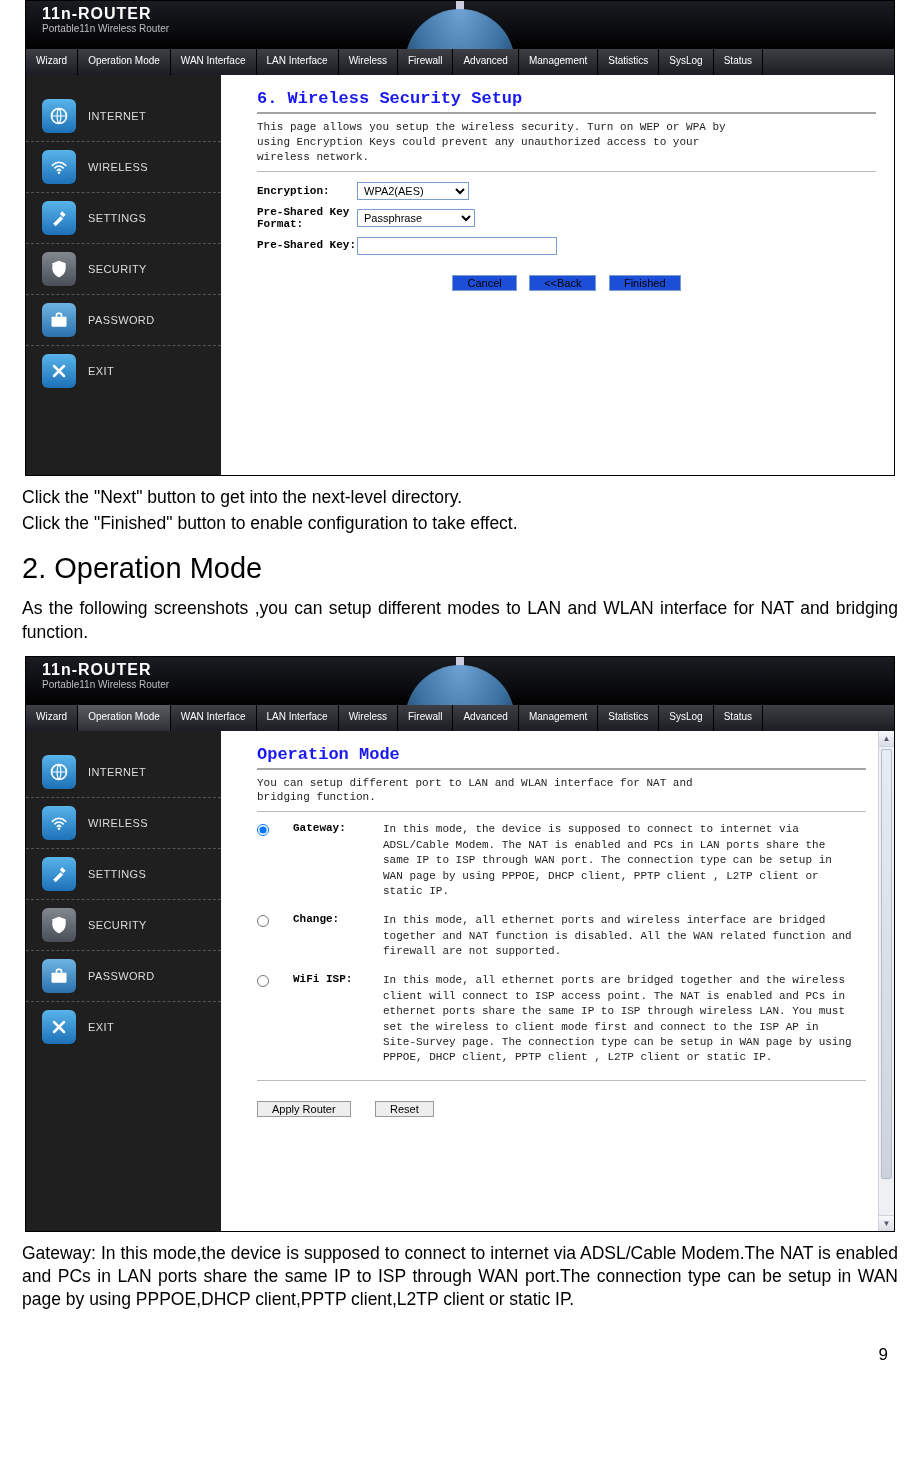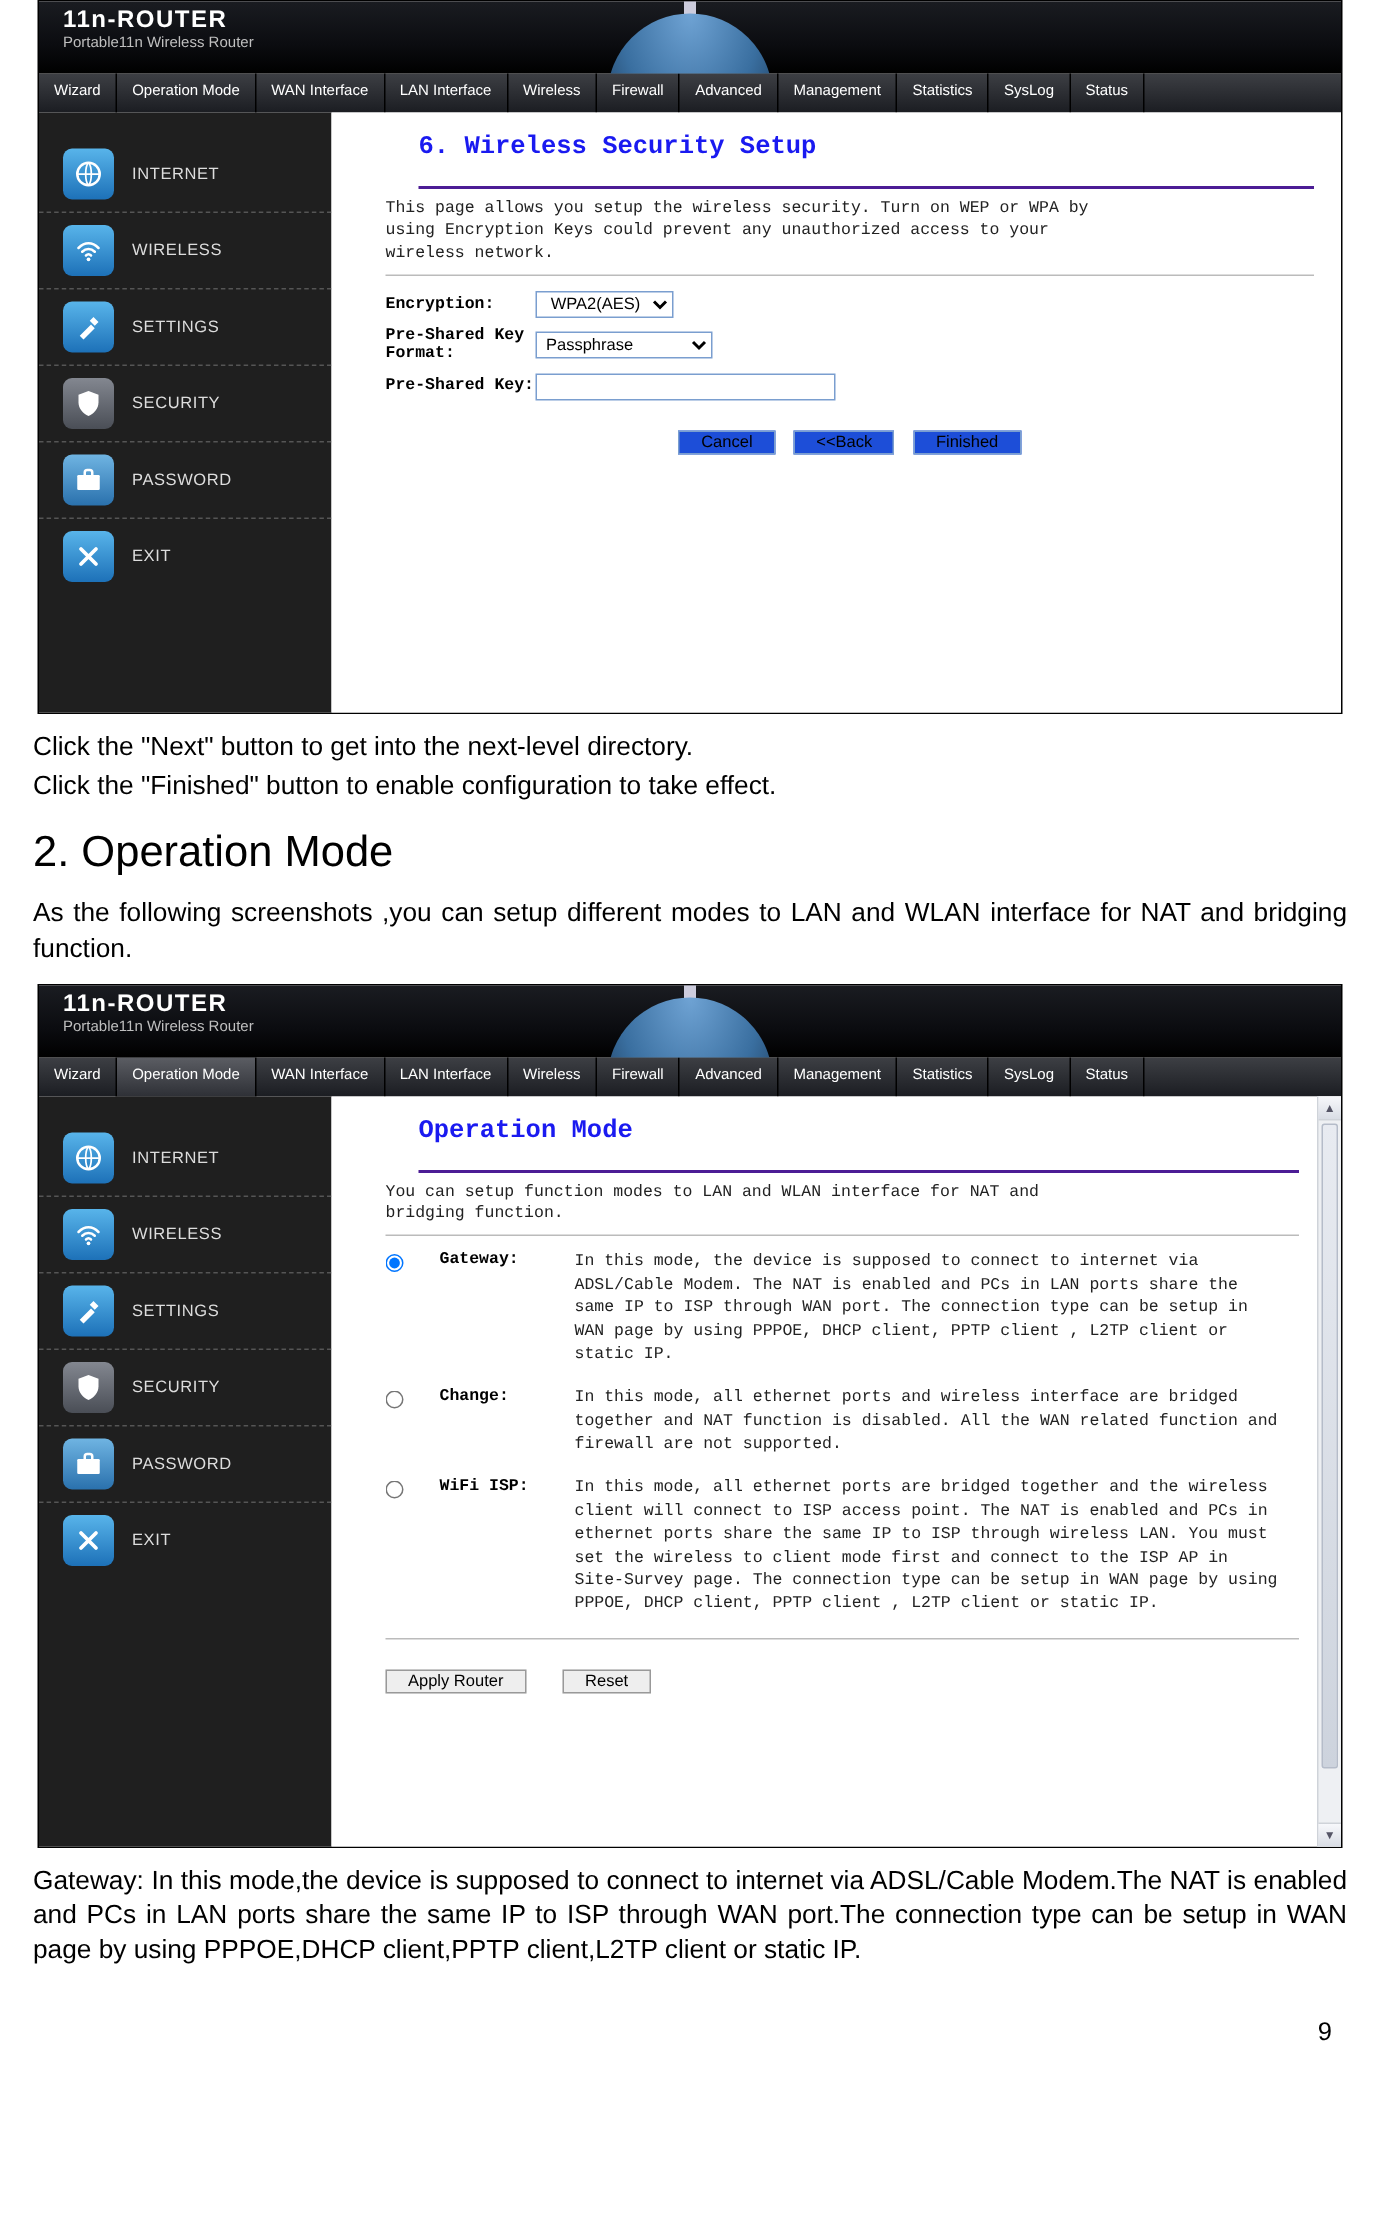--- a/index.html
+++ b/index.html
@@ -27,28 +27,28 @@
   .side { width: 195px; background: #1f1f1f; padding-top: 16px; }
   .sitem { display: flex; align-items: center; gap: 12px; padding: 8px 12px 8px 16px; border-bottom: 1px dashed #555; cursor: pointer; }
   .sitem:last-child { border-bottom: none; }
   .sitem .ic { width: 34px; height: 34px; border-radius: 6px; display: flex; align-items: center; justify-content: center; background: linear-gradient(#58b4ea,#1d71b8); }
   .sitem .ic.shield { background: linear-gradient(#838790,#4a4e56); }
   .sitem .ic.brief { background: linear-gradient(#6fb4e2,#2a71ad); }
   .sitem .ic svg { width: 20px; height: 20px; fill: #fff; }
   .sitem .lbl { color: #ddd; font-size: 11px; letter-spacing: 0.4px; }
 
   .main { flex: 1; background: #fff; padding: 14px 18px 30px 36px; }
-  .h2 { color: #1a1af0; font-weight: bold; font-size: 17px; font-family: "Courier New", monospace; border-bottom: 2px solid #4c1d95; padding-bottom: 16px; margin-bottom: 6px; margin-left: 22px; }
+  .h2 { color: #1a1af0; font-weight: bold; font-size: 17px; font-family: "Courier New", monospace; border-bottom: 2px solid #a3a3a3; padding-bottom: 4px; margin-bottom: 6px; }
   .desc { font-size: 11px; font-family: "Courier New", monospace; color: #222; line-height: 1.35; max-width: 470px; }
   .hr { height: 1px; background: #bbb; margin: 6px 0 10px 0; max-width: 640px; }
 
   .frow { display: flex; align-items: center; margin-bottom: 6px; font-family: "Courier New", monospace; font-size: 11px; }
   .flabel { width: 100px; font-weight: bold; }
   select, input[type=text] { font-family: Arial; font-size: 11px; border: 1px solid #7a9ecf; background: #fff; height: 18px; padding: 0 2px; }
-  .sel1 { width: 92px; text-align: center; }
+  .sel1 { width: 112px; }
   .sel2 { width: 118px; }
   .txt1 { width: 200px; }
 
   .btnrow { text-align: center; margin-top: 18px; max-width: 640px; }
   .wbtn { font-size: 11px; background: #1d4ed8; border: 1px solid #7a9ecf; padding: 1px 14px; margin: 0 4px; cursor: pointer; font-family: Arial; }
 
   .modetable { display: grid; grid-template-columns: 26px 80px 1fr; column-gap: 10px; row-gap: 14px; font-family: "Courier New", monospace; font-size: 11px; max-width: 600px; align-items: start; }
   .radio { width: 12px; height: 12px; margin-top: 2px; }
   .modetable .mlabel { font-weight: bold; }
   .modetable .mdesc { color: #222; line-height: 1.4; }
@@ -252,21 +252,21 @@
             <span class="ic">
               <svg viewBox="0 0 24 24">
                 <path d="M6 6l12 12M18 6L6 18" stroke="#fff" stroke-width="3" stroke-linecap="round"></path>
               </svg>
             </span>
             <span class="lbl">EXIT</span>
           </div>
     </div>
     <div class="main" style="min-height:500px; padding-right:28px;">
       <div class="h2">Operation Mode</div>
-      <div class="desc">You can setup function modes to LAN and WLAN interface for NAT and bridging function.</div>
+      <div class="desc">You can setup different port to LAN and WLAN interface for NAT and bridging function.</div>
       <div class="hr"></div>
 
       <div class="modetable">
         <input type="radio" name="m" class="radio" checked="" style="">
         <div class="mlabel">Gateway:</div>
         <div class="mdesc">In this mode, the device is supposed to connect to internet via ADSL/Cable Modem. The NAT is enabled and PCs in LAN ports share the same IP to ISP through WAN port. The connection type can be setup in WAN page by using PPPOE, DHCP client, PPTP client , L2TP client or static IP.</div>
 
         <input type="radio" name="m" class="radio" style="">
         <div class="mlabel">Change:</div>
         <div class="mdesc">In this mode, all ethernet ports and wireless interface are bridged together and NAT function is disabled. All the WAN related function and firewall are not supported.</div>

